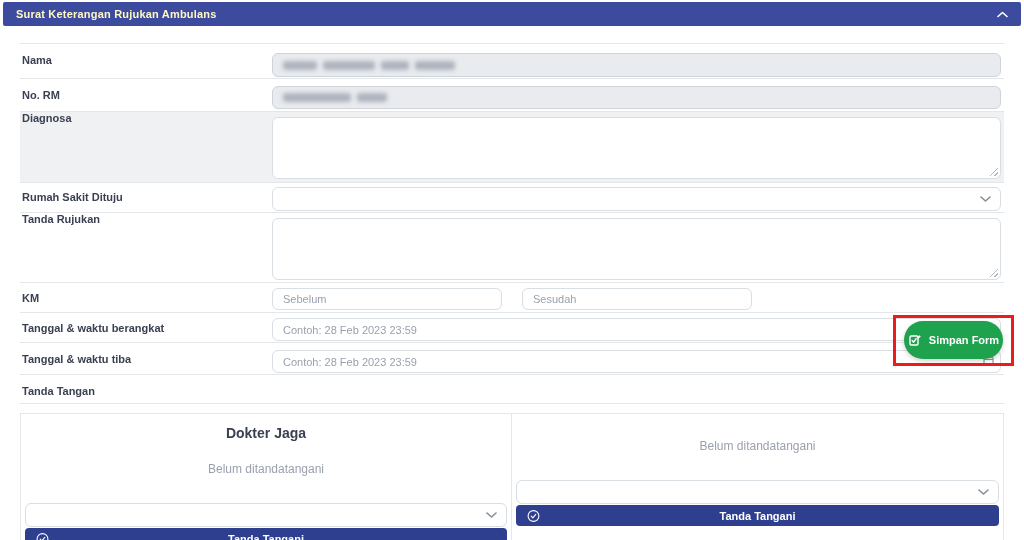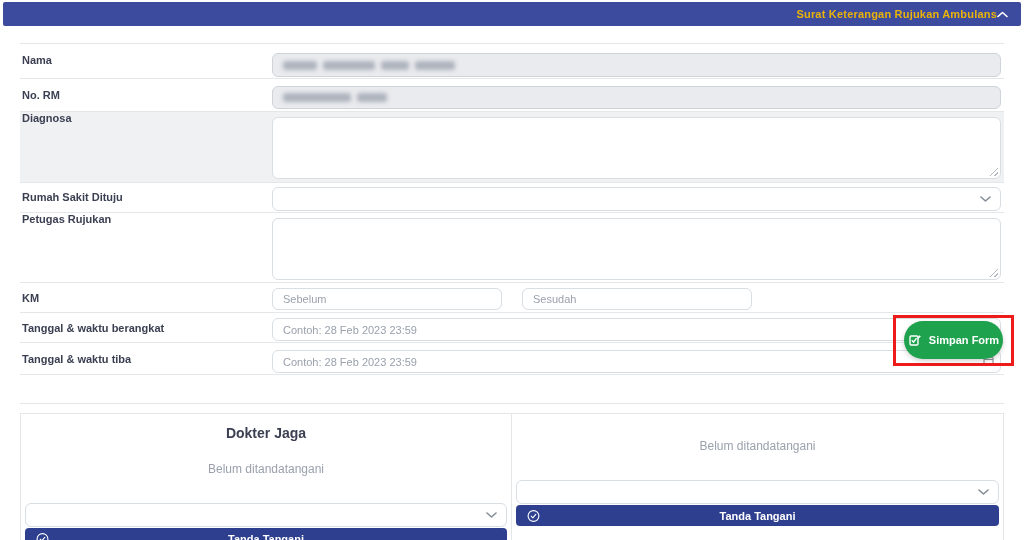--- a/index.html
+++ b/index.html
@@ -3,22 +3,22 @@
 <meta charset="utf-8">
 <style>
   * { box-sizing: border-box; margin: 0; padding: 0; }
   html, body { width: 1024px; height: 540px; background: #ffffff; overflow: hidden; }
   body { font-family: "Liberation Sans", "DejaVu Sans", sans-serif; position: relative; }
 
   
   .panel-header {
     position: absolute; left: 3px; top: 2px; right: 3px; height: 24px;
     background: #3c4b9e; border-radius: 2px;
-    display: flex; align-items: center; justify-content: flex-end;
-    padding: 0 13px; color: #eab308;
+    display: flex; align-items: center; justify-content: space-between;
+    padding: 0 13px; color: #fef9c3;
   }
   .panel-title { font-size: 11px; font-weight: bold; letter-spacing: .2px; }
   .chevron-up-icon svg { display: block; }
 
   
   .form-table { position: absolute; left: 20px; top: 43px; width: 984px; }
   .form-row { display: flex; border-bottom: 1px solid #e4e7ea; }
   .form-row.first { border-top: 1px solid #e4e7ea; }
   .form-row.highlight { background: #f0f1f2; }
   .row-label {
@@ -160,21 +160,21 @@
         <span class="chevron-down-icon">
           <svg width="11" height="7" viewBox="0 0 11 7">
               <polyline points="1,1.5 5.5,5.5 10,1.5" fill="none" stroke="#868e96" stroke-width="1.6" stroke-linecap="round" stroke-linejoin="round"></polyline>
             </svg>
         </span>
       </div>
     </div>
   </div>
 
   <div class="form-row r-alasan">
-    <div class="row-label">Petugas Rujukan</div>
+    <div class="row-label">Tanda Rujukan</div>
     <div class="row-field">
       <div class="textarea-wrap">
         <textarea class="ctl" style=""></textarea>
         <span class="resize-handle"></span>
       </div>
     </div>
   </div>
 
   <div class="form-row r-km">
     <div class="row-label">KM</div>
@@ -200,20 +200,21 @@
             <rect x="1" y="2" width="9" height="8" rx="1" fill="none" stroke="#8a8f98" stroke-width="1.1"></rect>
             <line x1="3.3" y1="0.8" x2="3.3" y2="3" stroke="#8a8f98" stroke-width="1.1"></line>
             <line x1="7.7" y1="0.8" x2="7.7" y2="3" stroke="#8a8f98" stroke-width="1.1"></line>
             <line x1="1" y1="4.4" x2="10" y2="4.4" stroke="#8a8f98" stroke-width="1.1"></line>
           </svg>
       </span>
     </div>
   </div>
 
   <div class="form-row r-ttd">
+    <div class="row-label">Tanda Tangan</div>
     <div class="row-field"></div>
   </div>
 
 </div>
 
 <div class="annotation-box"></div>
 <button class="save-button">
   <span class="save-form-icon">
     <svg width="14" height="14" viewBox="0 0 14 14">
         <rect x="2" y="3" width="8" height="9" rx="1.2" fill="none" stroke="#ffffff" stroke-width="1.4"></rect>

